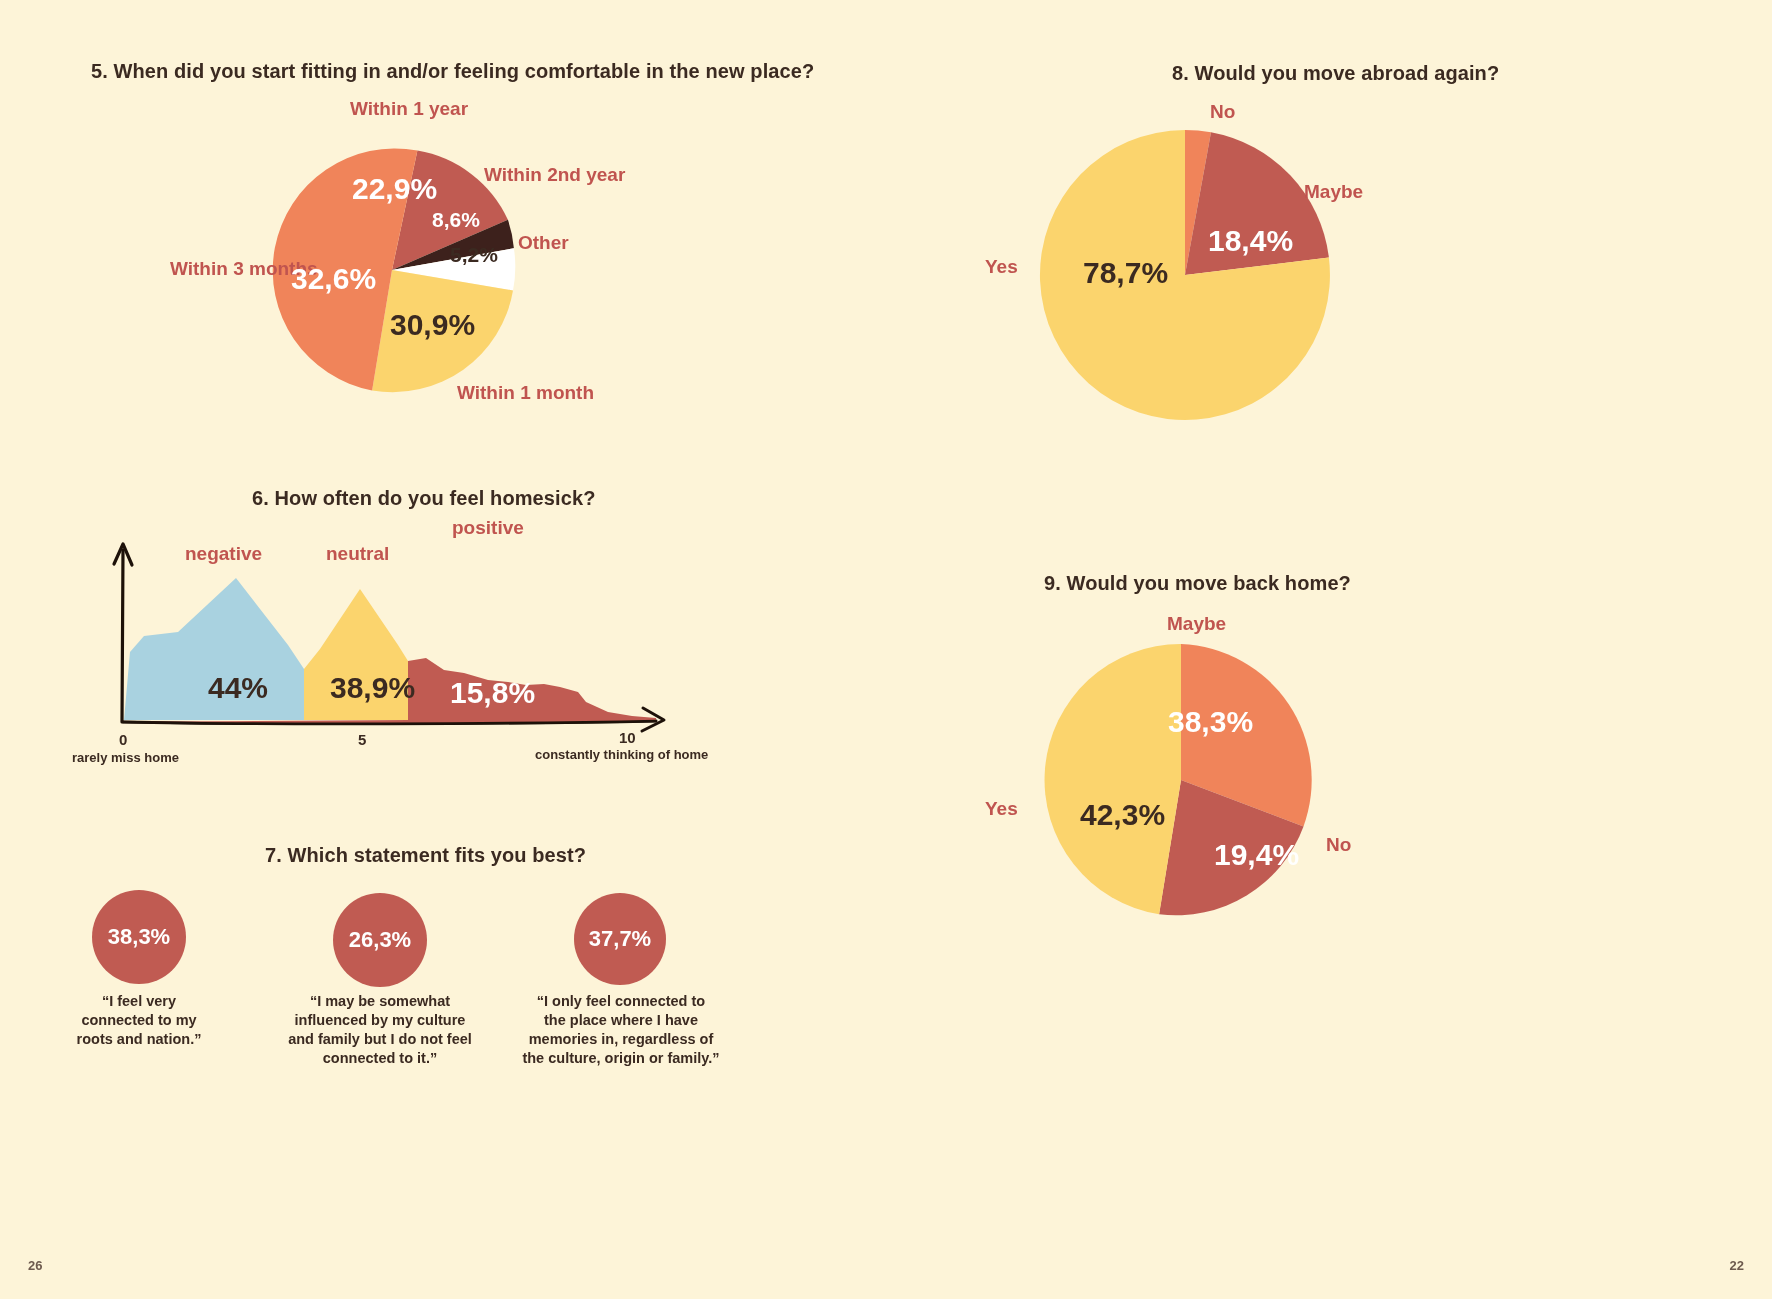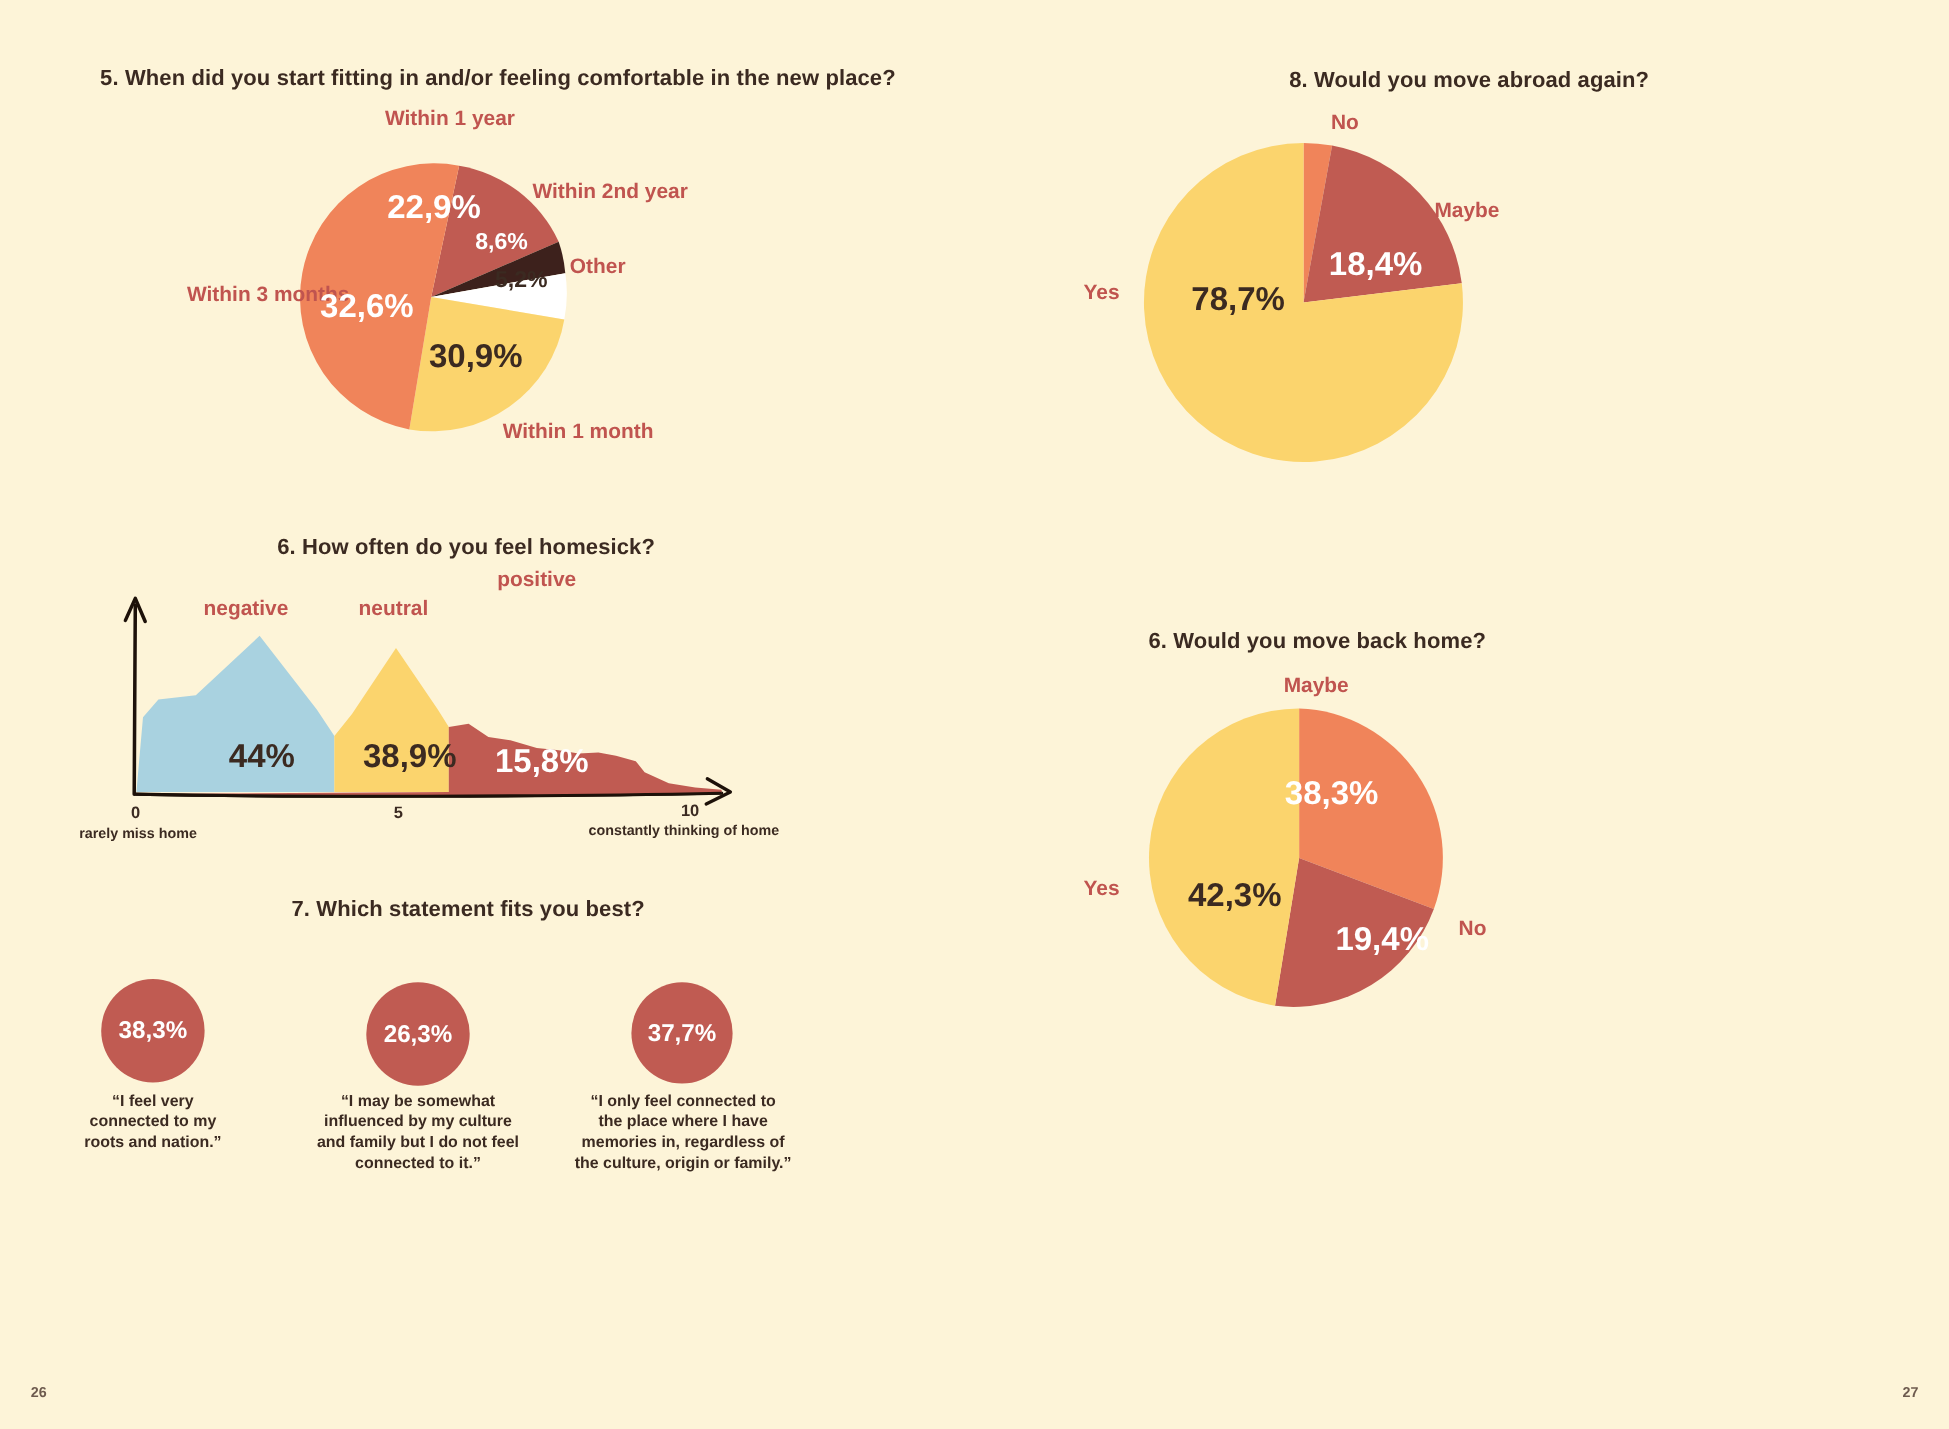--- a/index.html
+++ b/index.html
@@ -169,21 +169,21 @@
   <div class="pct dark" style="left:330px; top:671px;">38,9%</div>
   <div class="pct white" style="left:450px; top:676px;">15,8%</div>
 
   <div class="axis-num" style="left:119px; top:731px;">0</div>
   <div class="axis-num" style="left:358px; top:731px;">5</div>
   <div class="axis-num" style="left:619px; top:729px;">10</div>
 
   <div class="axis-cap" style="left:72px; top:750px;">rarely miss home</div>
   <div class="axis-cap" style="left:535px; top:747px;">constantly thinking of home</div>
 
-  <div class="q-title" style="left:265px; top:816px;">7. Which statement fits you best?</div>
+  <div class="q-title" style="left:265px; top:844px;">7. Which statement fits you best?</div>
 
   <div class="circle" style="left:92px; top:890px; width:94px; height:94px;">
     <span>38,3%</span>
   </div>
   <div class="circle" style="left:333px; top:893px; width:94px; height:94px;">
     <span>26,3%</span>
   </div>
   <div class="circle" style="left:574px; top:893px; width:92px; height:92px;">
     <span>37,7%</span>
   </div>
@@ -217,35 +217,35 @@
     <path fill="#fbd46d" d="M145 145 L288.9 127.6 A 145 145 0 1 1 145 0 Z"></path>
   </svg>
 
   <div class="slice-label" style="left:1210px; top:101px;">No</div>
   <div class="slice-label" style="left:1304px; top:181px;">Maybe</div>
   <div class="slice-label" style="left:985px; top:256px;">Yes</div>
 
   <div class="pct dark" style="left:1083px; top:256px;">78,7%</div>
   <div class="pct white" style="left:1208px; top:224px;">18,4%</div>
 
-  <div class="q-title" style="left:1044px; top:572px;">6. Would you move back home?</div>
+  <div class="q-title" style="left:1044px; top:572px;">9. Would you move back home?</div>
 
   <svg class="chart-svg" style="left:1045px; top:633px;" width="272" height="294" viewBox="0 0 272 294">
 
     <path fill="#f0845a" d="M136 147 L136 11 A 136 136 0 0 1 258.5 193.4 Z"></path>
 
     <path fill="#c05b52" d="M136 147 L258.5 193.4 A 136 136 0 0 1 114.1 281.3 Z"></path>
 
     <path fill="#fbd46d" d="M136 147 L114.1 281.3 A 136 136 0 0 1 136 11 Z"></path>
   </svg>
 
   <div class="slice-label" style="left:1167px; top:613px;">Maybe</div>
   <div class="slice-label" style="left:1326px; top:834px;">No</div>
   <div class="slice-label" style="left:985px; top:798px;">Yes</div>
 
   <div class="pct white" style="left:1168px; top:705px;">38,3%</div>
   <div class="pct dark" style="left:1080px; top:798px;">42,3%</div>
   <div class="pct white" style="left:1214px; top:838px;">19,4%</div>
 
   <div class="pagenum left">26</div>
-  <div class="pagenum right">27</div>
+  <div class="pagenum right">22</div>
 
 </div>
 
 </body></html>

